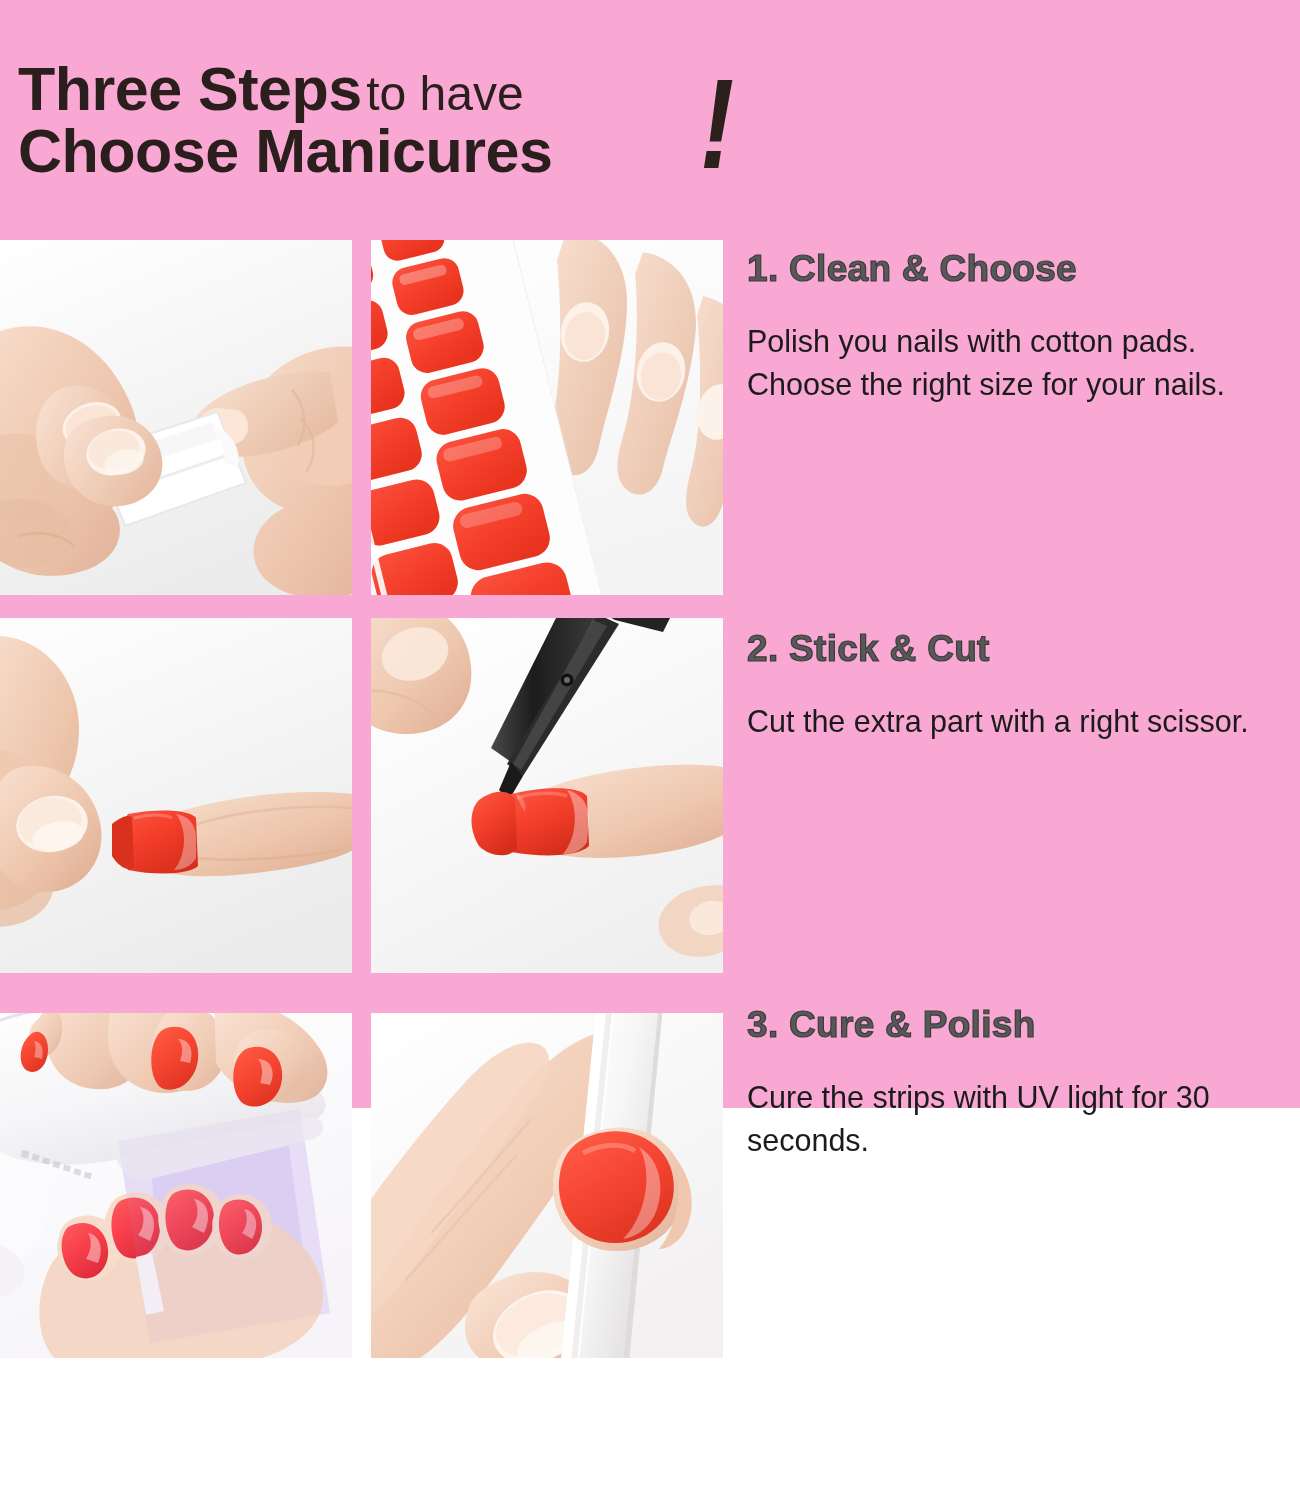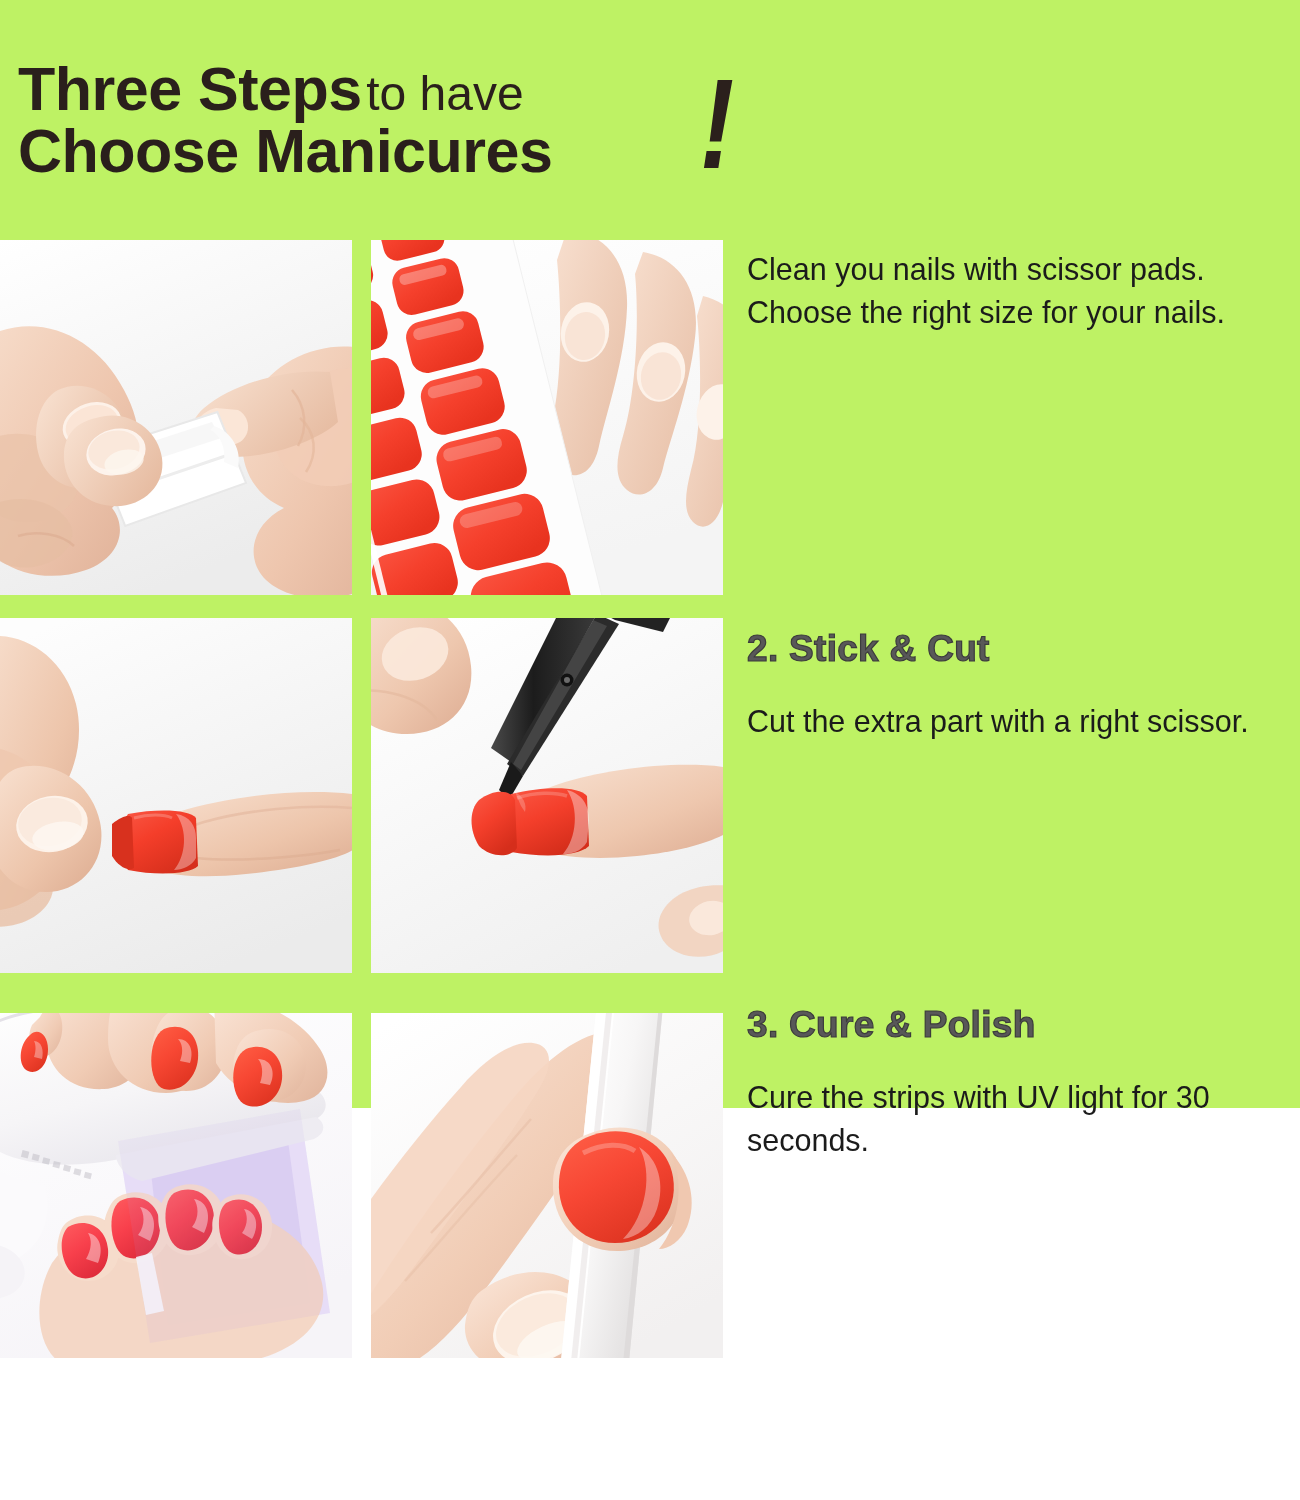--- a/index.html
+++ b/index.html
@@ -7,21 +7,21 @@
     width: 1300px;
     height: 1500px;
     background: #ffffff;
     font-family: "Liberation Sans", sans-serif;
     overflow: hidden;
   }
   #page {
     position: relative;
     width: 1300px;
     height: 1108px;
-    background: #bef264;
+    background: #f9a8d4;
   }
 
   
   .title-block {
     position: absolute;
     left: 18px;
     top: 58px;
     width: 780px;
   }
   .title-line {
@@ -545,22 +545,23 @@
 
         <path d="M60 220 C 92 186, 130 140, 160 106" stroke="#e5bda5" stroke-width="2.5" fill="none" opacity="0.55"></path>
         <path d="M34 268 C 68 230, 112 178, 146 142" stroke="#e5bda5" stroke-width="2.5" fill="none" opacity="0.45"></path>
       </svg>
     </div>
   </div>
 
   <div class="steps">
 
     <div class="step step-1">
+      <div class="step-heading">1. Clean &amp; Choose</div>
       <div class="step-body">
-        <p>Clean you nails with scissor pads.</p>
+        <p>Polish you nails with cotton pads.</p>
         <p>Choose the right size for your nails.</p>
       </div>
     </div>
 
     <div class="step step-2">
       <div class="step-heading">2. Stick &amp; Cut</div>
       <div class="step-body">
         <p>Cut the extra part with a right scissor.</p>
       </div>
     </div>

